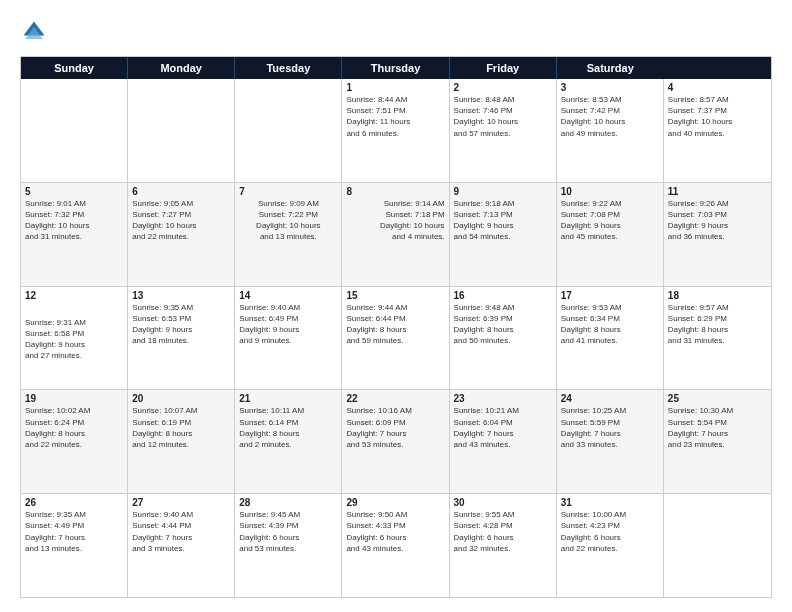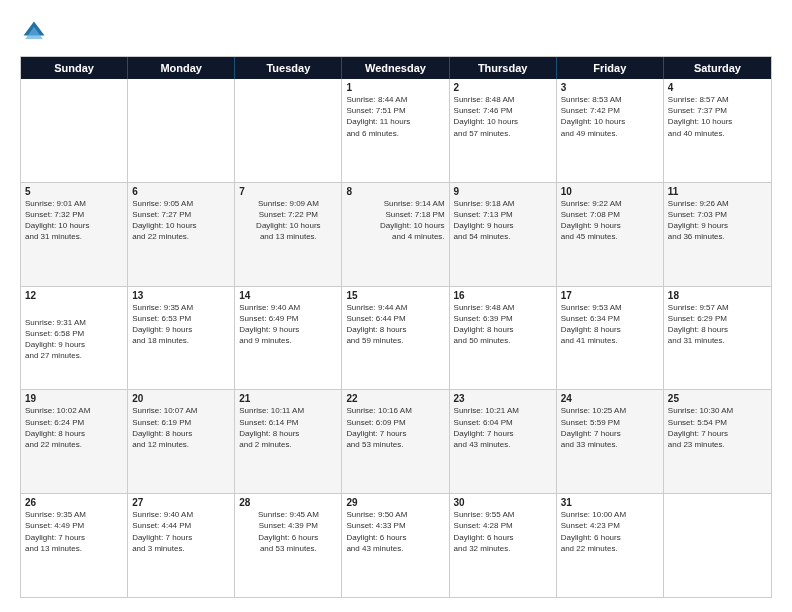--- a/index.html
+++ b/index.html
@@ -128,21 +128,20 @@
       <div class="month-year"></div>
       <div class="location"></div>
     </div>
   </div>
 
   <div class="calendar">
     <div class="cal-header" id="cal-header">
         <div class="cal-header-cell">Sunday</div>
         <div class="cal-header-cell">Monday</div>
         <div class="cal-header-cell">Tuesday</div>
-        <div class="cal-header-cell">Wednesday</div>
         <div class="cal-header-cell">Thursday</div>
         <div class="cal-header-cell">Friday</div>
         <div class="cal-header-cell">Saturday</div>
       </div>
     <div class="cal-body" id="cal-body">
         <div class="cal-row">
           <div class="cal-cell"></div>
           <div class="cal-cell"></div>
           <div class="cal-cell"></div>
           <div class="cal-cell">
@@ -337,21 +336,21 @@
           </div>
           <div class="cal-cell">
             <div class="day-num">27</div>
             <div class="cell-info" style="white-space: pre-line;">Sunrise: 9:40 AM
 Sunset: 4:44 PM
 Daylight: 7 hours
 and 3 minutes.</div>
           </div>
           <div class="cal-cell">
             <div class="day-num">28</div>
-            <div class="cell-info" style="white-space: pre-line; text-align: center;">Sunrise: 9:45 AM
+            <div class="cell-info" style="white-space: pre-line;">Sunrise: 9:45 AM
 Sunset: 4:39 PM
 Daylight: 6 hours
 and 53 minutes.</div>
           </div>
           <div class="cal-cell">
             <div class="day-num">29</div>
             <div class="cell-info" style="white-space: pre-line;">Sunrise: 9:50 AM
 Sunset: 4:33 PM
 Daylight: 6 hours
 and 43 minutes.</div>

